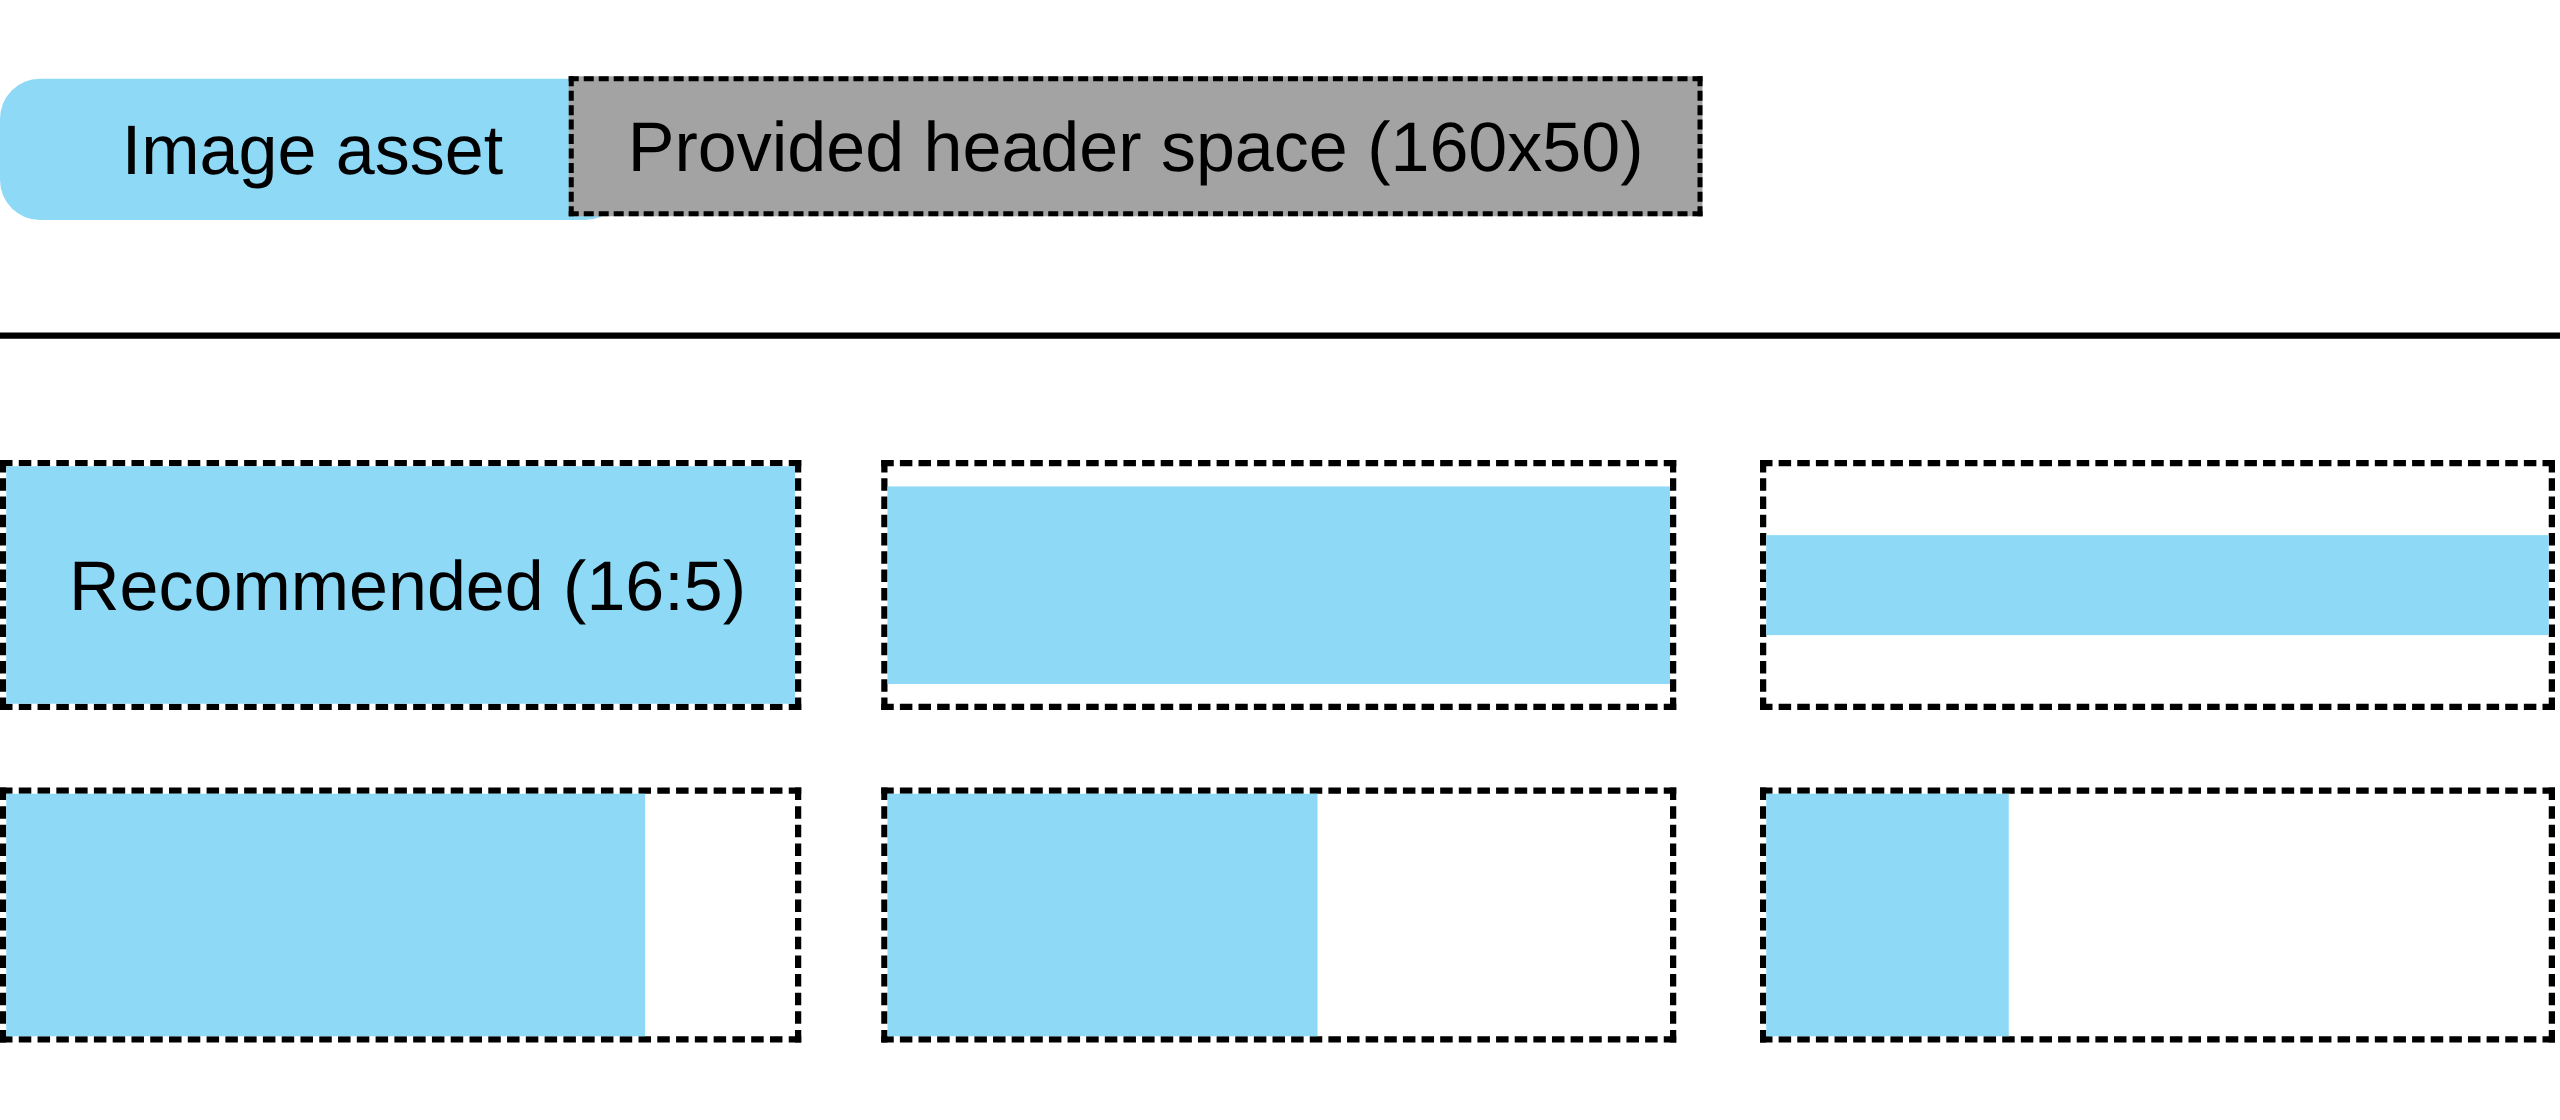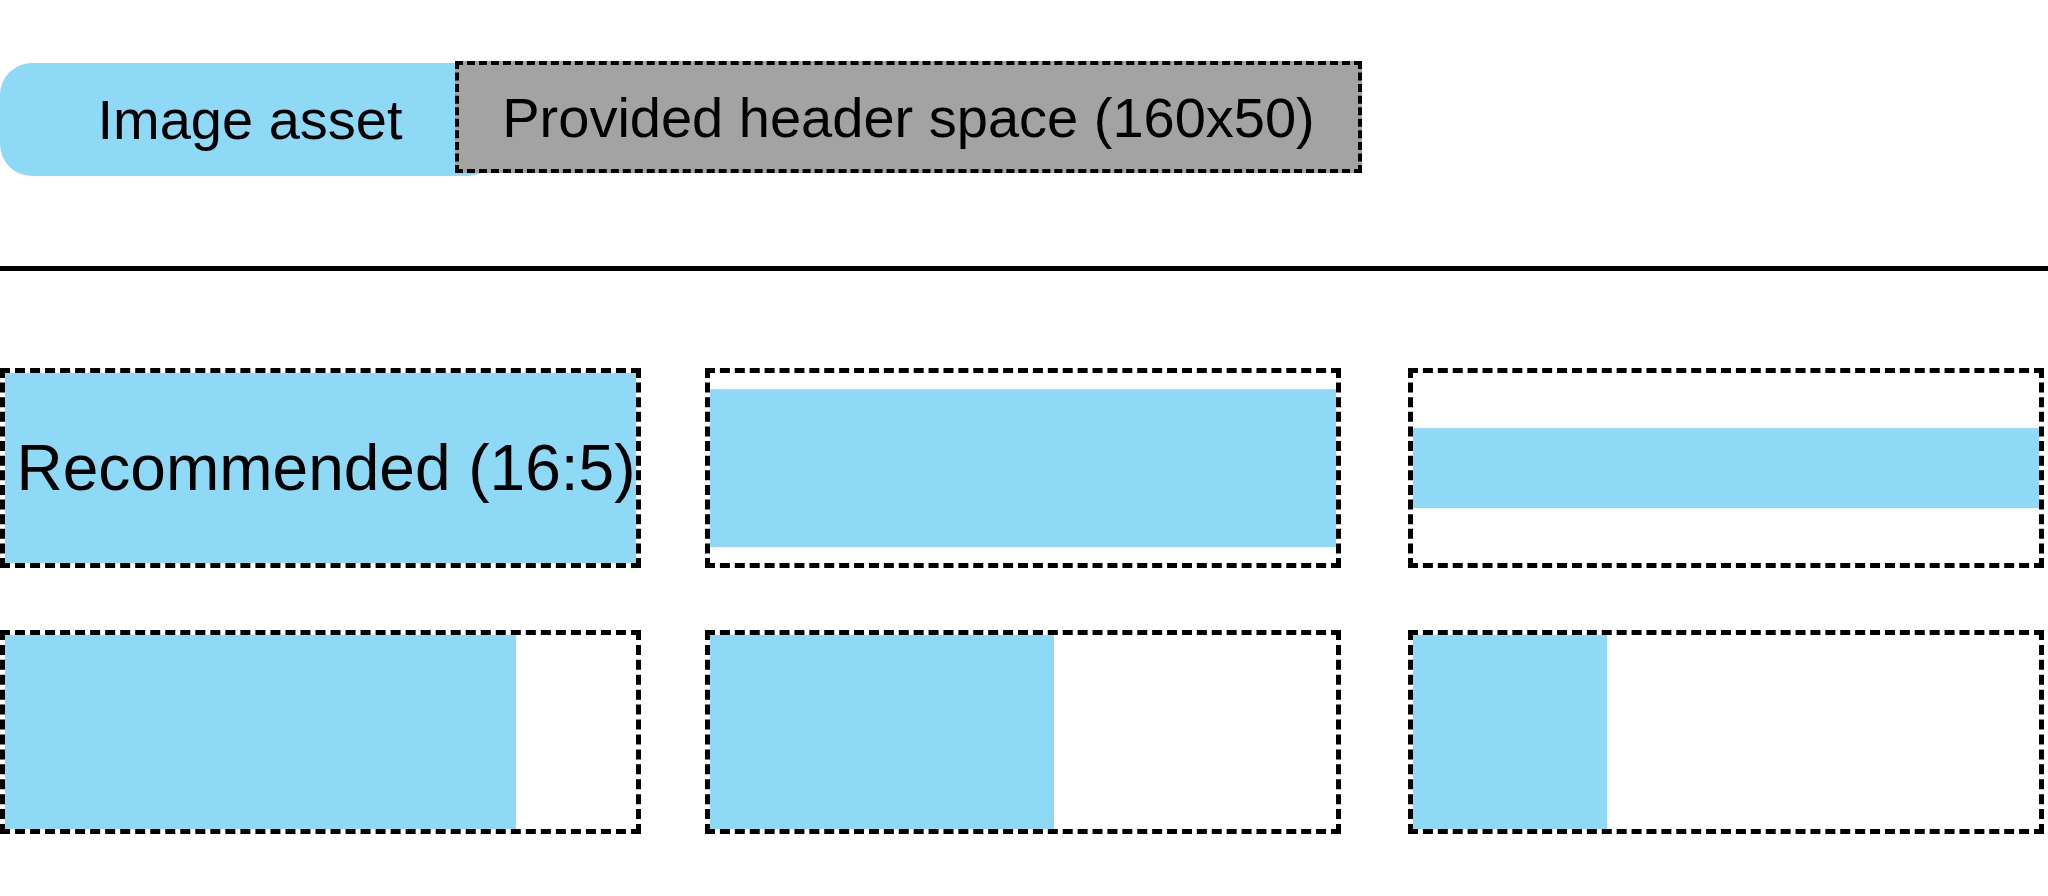--- a/index.html
+++ b/index.html
@@ -65,21 +65,21 @@
   
   .fill-v {
     position: absolute;
     left: 0; top: 0; height: 100%;
     background: var(--image_asset_blue, #8DD9F6);
   }
   .cell-label {
     position: absolute;
     left: 0; top: 0; right: 0; bottom: 0;
     display: flex; align-items: center; justify-content: center;
-    font-size: 64px;
+    font-size: 56px;
     pointer-events: none;
     margin-left: 11px;
   }
 </style>
 </head>
 <body>
 
 <div class="canvas">
 
   <div class="legend-swatch">

